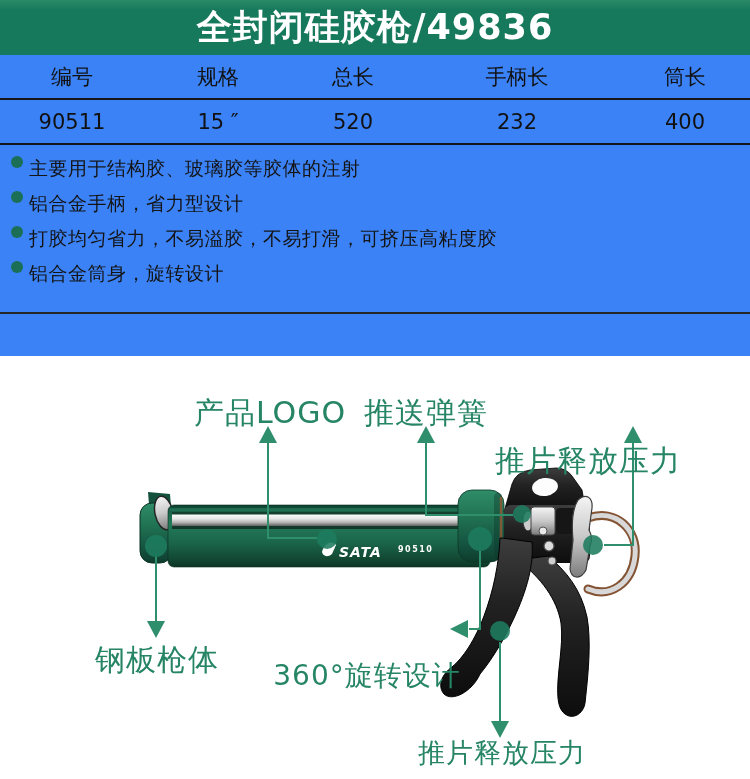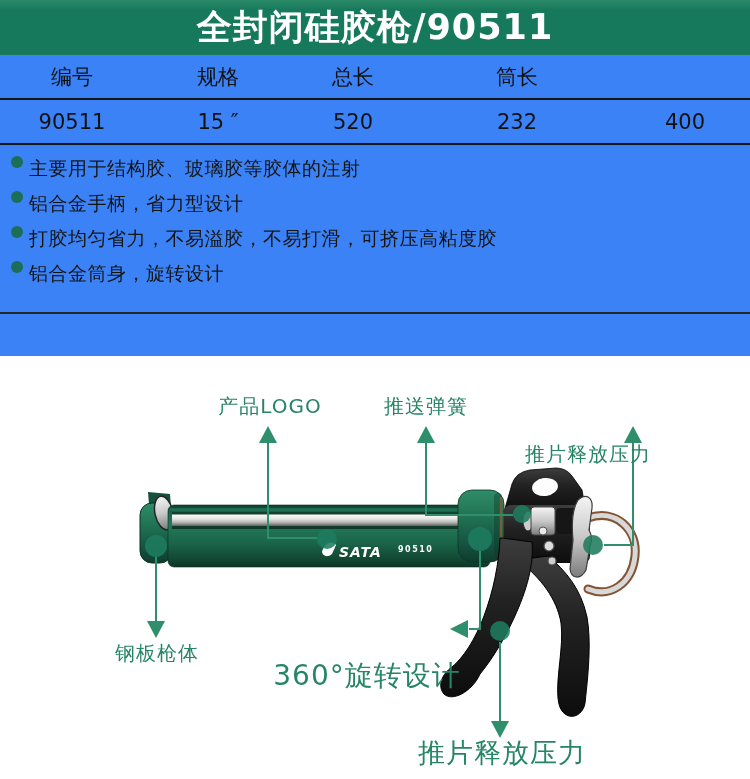--- a/index.html
+++ b/index.html
@@ -39,39 +39,40 @@
   .feature-item .dot{
     width:12px;height:12px;border-radius:50%;background:#1b6f56;
     margin-right:6px;flex:0 0 auto;
   }
   .feature-item .txt{
     font-size:19px;color:#141414;letter-spacing:0.5px;
   }
   
   .callout-label{
     position:absolute;transform:translateX(-50%);
-    color:#268565;font-size:20px;letter-spacing:1px;white-space:nowrap;
+    color:#268565;font-size:30px;letter-spacing:1px;white-space:nowrap;
     font-weight:500;
   }
   .figure-svg{position:absolute;left:0;top:0;}
 </style>
 </head>
 <body>
 
 <div id="stage">
 
   <div class="title-bar">
-    <h1>全封闭硅胶枪/90511</h1>
+    <h1>全封闭硅胶枪/49836</h1>
   </div>
 
   <div class="panel">
     <div class="spec-row">
       <div class="cell">编号</div>
       <div class="cell">规格</div>
       <div class="cell">总长</div>
+      <div class="cell">手柄长</div>
       <div class="cell">筒长</div>
     </div>
     <div class="spec-row">
       <div class="cell">90511</div>
       <div class="cell">15 ″</div>
       <div class="cell">520</div>
       <div class="cell">232</div>
       <div class="cell">400</div>
     </div>
     <div class="features">

